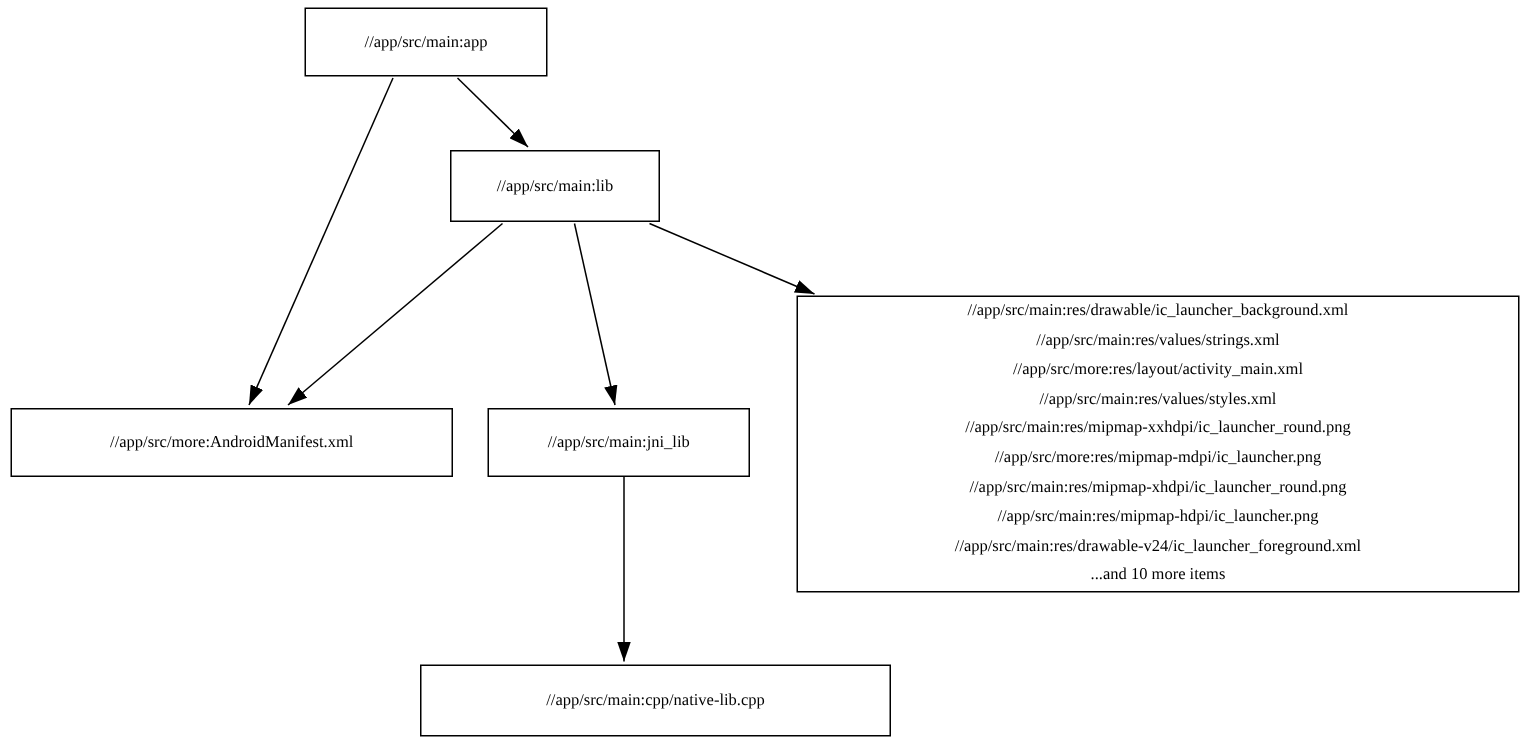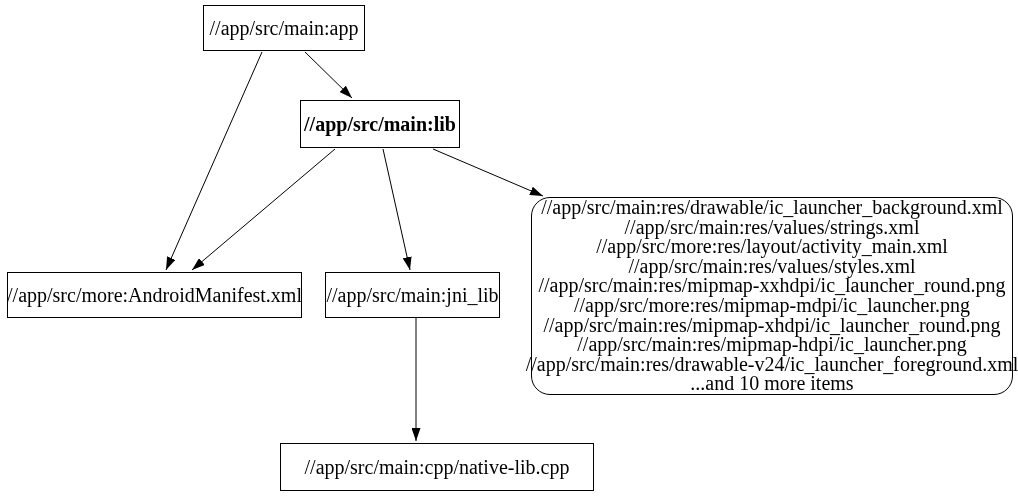--- a/index.html
+++ b/index.html
@@ -20,32 +20,32 @@
   }
   .edges-layer line { stroke: #000000; stroke-width: 1; }
   .node {
     position: absolute;
     background: #ffffff;
     border: 1px solid #000000;
     display: flex;
     align-items: center;
     justify-content: center;
     text-align: center;
-    font-size: 20px;
+    font-size: 11px;
     white-space: nowrap;
   }
   .node.multiline {
     flex-direction: column;
     line-height: 19.6px;
   }
   #node-app            { left: 203px; top: 5px;   width: 162px; height: 46px; }
-  #node-lib            { left: 300px; top: 100px; width: 160px; height: 48px; font-weight: bold; }
+  #node-lib            { left: 300px; top: 100px; width: 140px; height: 48px; }
   #node-manifest       { left: 7px;   top: 272px; width: 295px; height: 46px; }
   #node-jni-lib        { left: 325px; top: 272px; width: 175px; height: 46px; }
-  #node-resources      { left: 531px; top: 197px; width: 482px; height: 198px; border-radius: 19px; }
+  #node-resources      { left: 531px; top: 197px; width: 482px; height: 198px; }
   #node-native-lib-cpp { left: 280px; top: 443px; width: 314px; height: 48px; }
 </style>
 </head>
 <body>
 
 <div class="canvas">
 
   <svg class="edges-layer" width="1018" height="496" viewBox="0 0 1018 496" xmlns="http://www.w3.org/2000/svg">
     <defs>
       <marker id="arrowhead" markerUnits="userSpaceOnUse" markerWidth="13" markerHeight="9" refX="13" refY="4.5" orient="auto">

